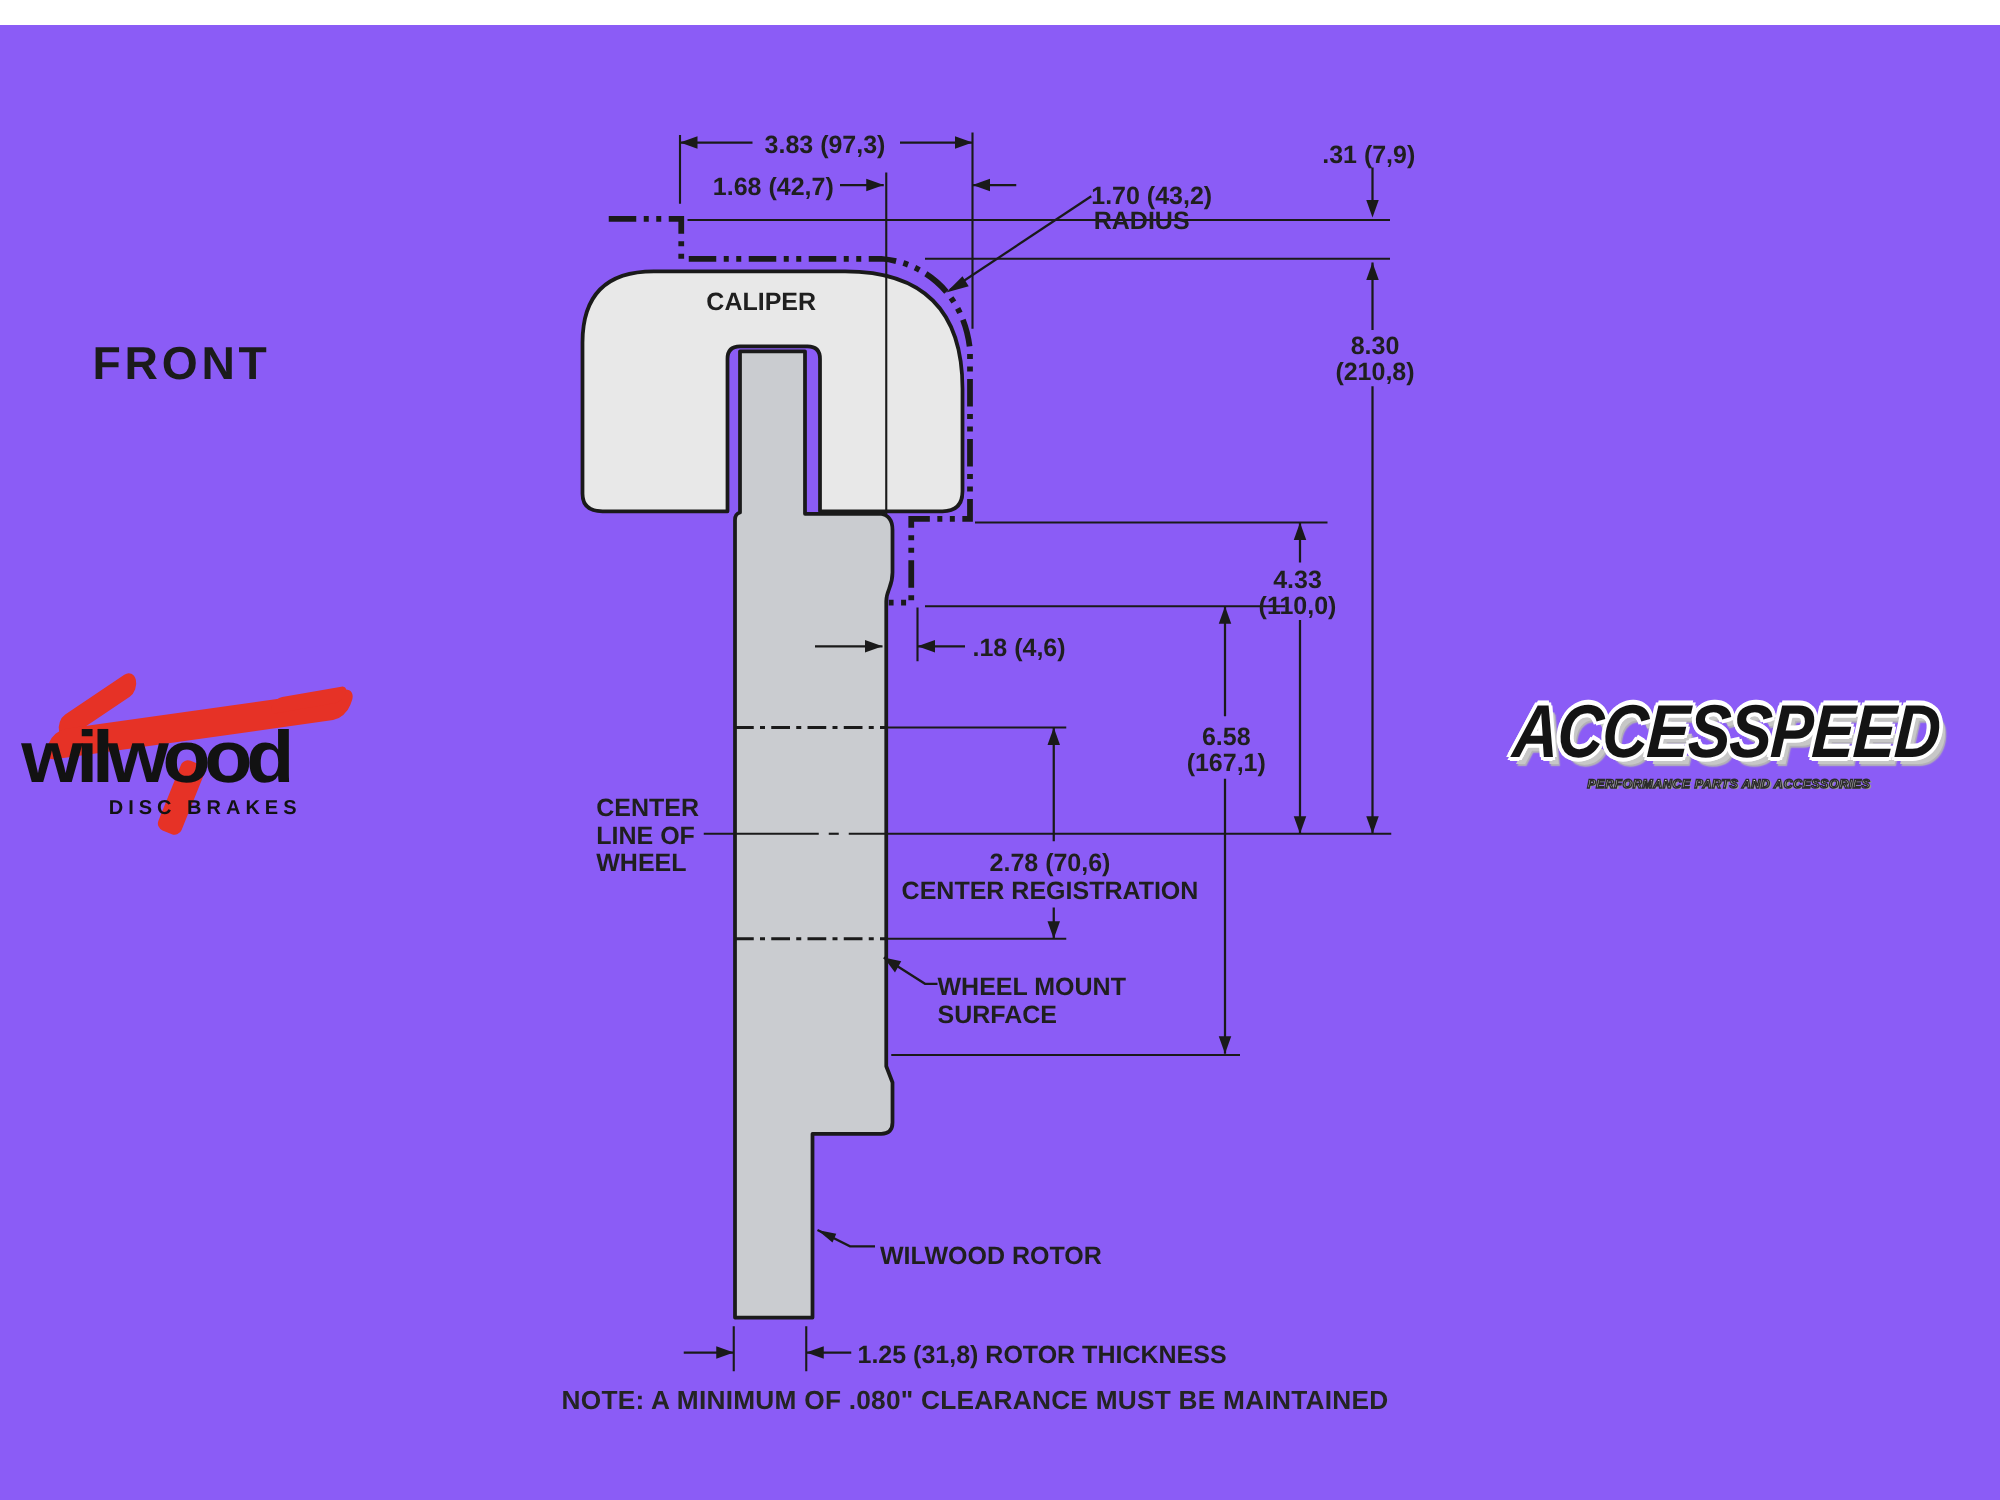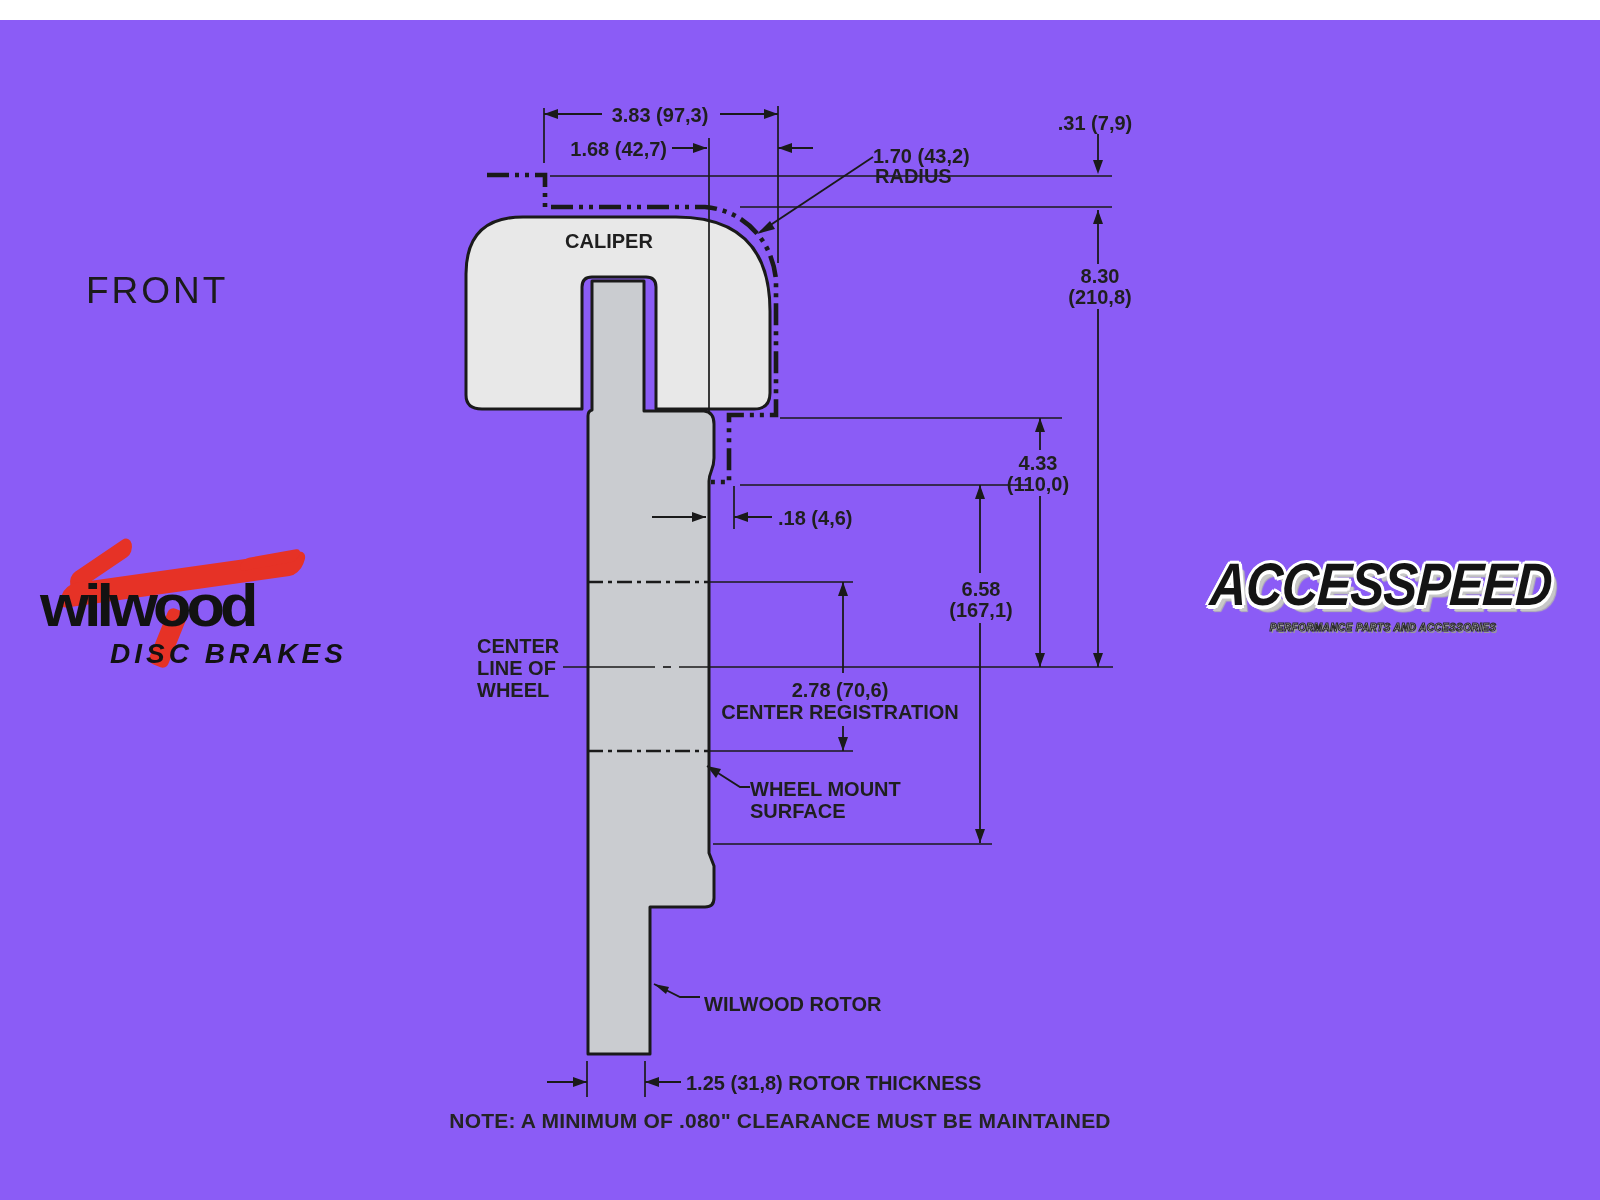--- a/index.html
+++ b/index.html
@@ -5,34 +5,34 @@
   html,body{margin:0;padding:0;background:#fff;}
   #stage{position:relative;width:1600px;height:1200px;background:#8b5cf6;overflow:hidden;
          font-family:"Liberation Sans","DejaVu Sans",sans-serif;margin-top:20px;}
   svg{position:absolute;left:0;top:0;}
   svg text{fill:#1f1f1f;font-family:"Liberation Sans","DejaVu Sans",sans-serif;font-weight:bold;font-size:20px;}
   svg text.mid{text-anchor:middle;}
   svg text.end{text-anchor:end;}
   .lineart{stroke:#1a1a1a;fill:none;}
   .overlay{position:absolute;}
   
-  #front-label{left:86px;top:250px;font-size:37px;letter-spacing:3px;color:#1b1b1b;font-weight:400;}
+  #front-label{left:74px;top:250px;font-size:37px;letter-spacing:3px;color:#1b1b1b;font-weight:700;}
   
   #note-block{left:430px;top:1088px;width:700px;text-align:center;font-weight:bold;
               font-size:21px;color:#242424;line-height:25px;letter-spacing:0.2px;}
   
-  #wilwood-logo{left:30px;top:534px;width:305px;height:118px;}
+  #wilwood-logo{left:7px;top:534px;width:305px;height:118px;}
   .swash{position:absolute;background:#e63226;border-radius:10px;}
   #swash-a{left:30px;top:14px;width:245px;height:23px;transform:rotate(-8deg) skewX(-28deg);}
   #swash-b{left:34px;top:2px;width:74px;height:17px;transform:rotate(-34deg) skewX(-20deg);}
   #swash-c{left:128px;top:54px;width:20px;height:60px;transform:rotate(22deg);border-radius:6px;}
   #swash-d{left:210px;top:0px;width:60px;height:12px;transform:rotate(-10deg) skewX(-30deg);}
   #wilwood-name{position:absolute;left:10px;top:16px;font-size:63px;font-weight:bold;color:#121212;
                 letter-spacing:-5px;transform:scaleY(0.93);white-space:nowrap;}
-  #wilwood-tagline{position:absolute;left:80px;top:84px;font-size:28px;font-weight:bold;font-style:italic;
+  #wilwood-tagline{position:absolute;left:80px;top:84px;font-size:16px;font-weight:bold;
                 letter-spacing:4px;color:#121212;white-space:nowrap;}
   
   #accesspeed-logo{left:1193px;top:530px;width:380px;height:112px;text-align:center;}
   #accesspeed-name{font-size:50px;font-weight:bold;font-style:italic;color:#141414;white-space:nowrap;
      letter-spacing:-1px;transform:scale(1.02,1.2) skewX(-4deg);transform-origin:center top;
      text-shadow:-2px -2px 0 #fff,2px -2px 0 #fff,-2px 2px 0 #fff,2px 2px 0 #fff,
                  -3px 0 0 #fff,3px 0 0 #fff,0 3px 0 #fff,0 -3px 0 #fff,
                  5px 5px 0 #c7c7c7,6px 6px 1px #b5b5b5;}
   #accesspeed-tagline{margin-top:14px;font-size:10px;font-weight:bold;font-style:italic;color:#ededed;
      -webkit-text-stroke:1.1px #2b2b2b;letter-spacing:0.4px;white-space:nowrap;

